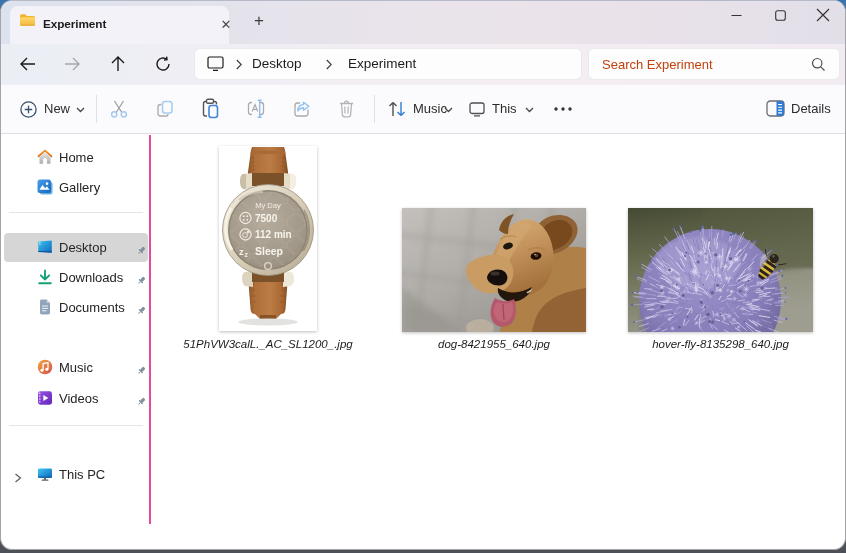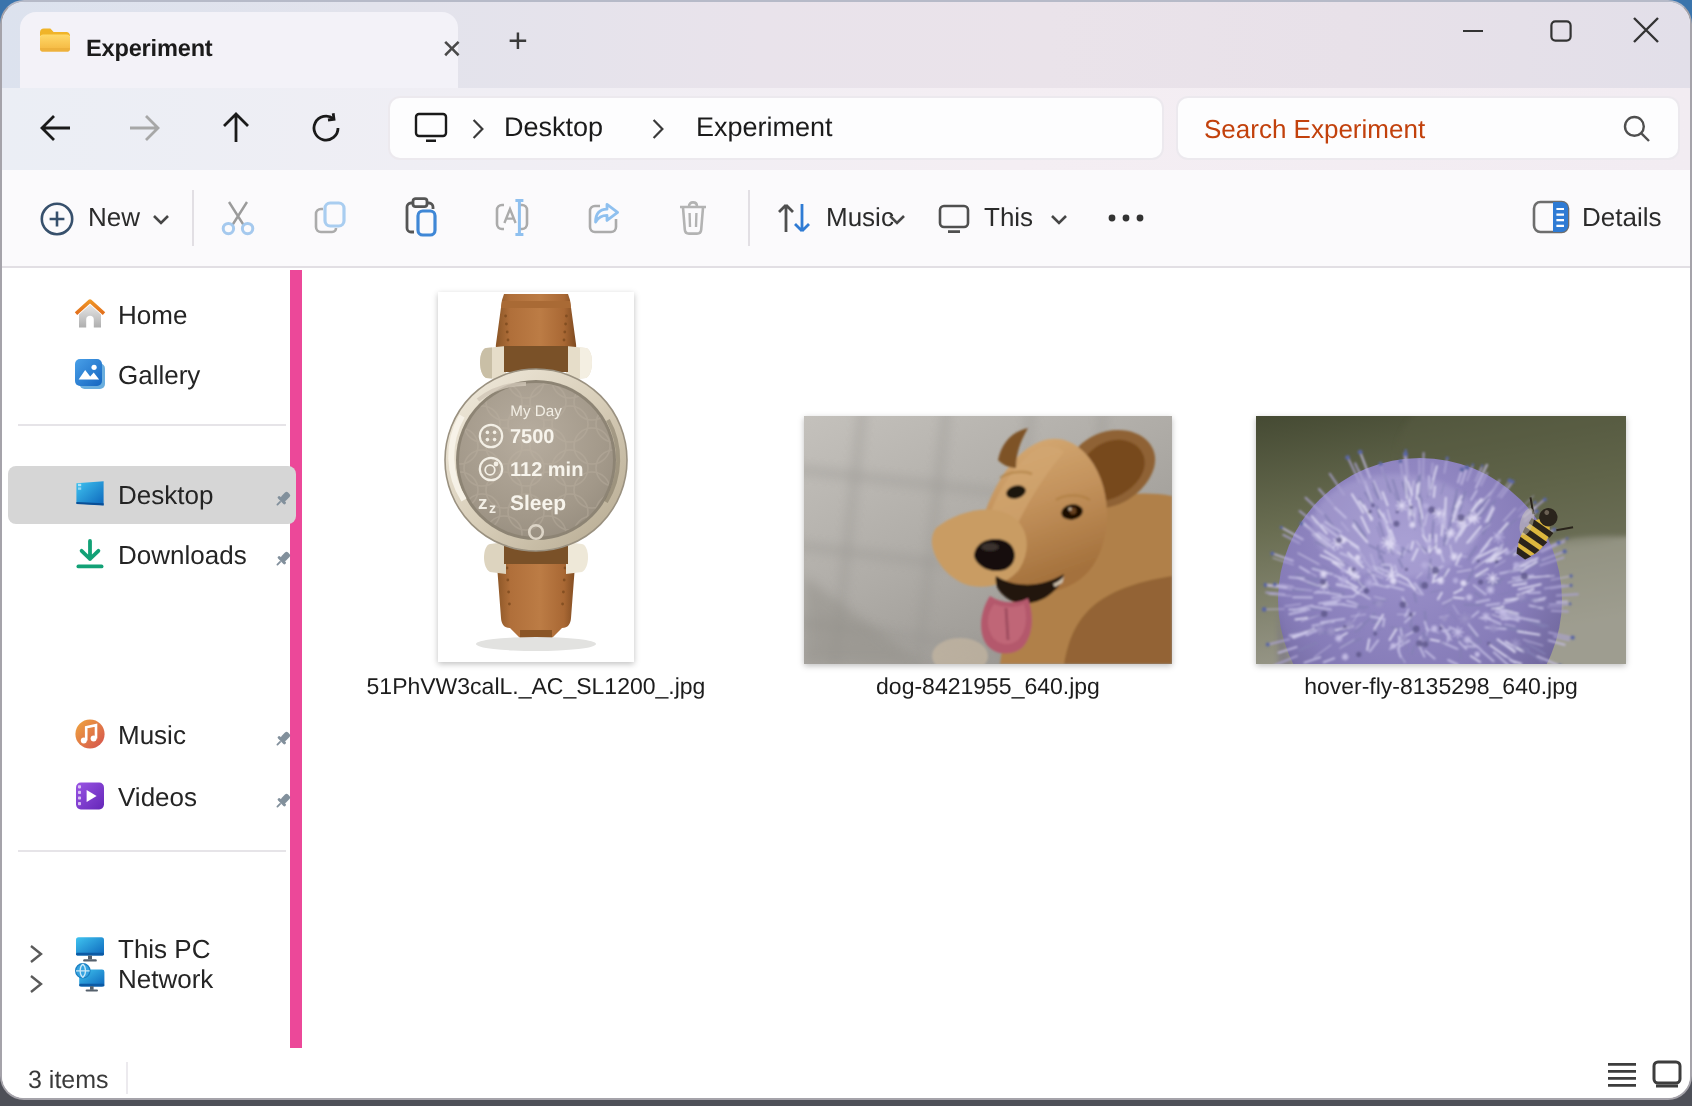--- a/index.html
+++ b/index.html
@@ -32,29 +32,29 @@
 #searchbar .stext { position:absolute; left:13px; top:8px; font-size:13px; color:#c2410c; }
 .crumbtext { font-size:13.5px; color:#1b1b1b; }
 
 #toolbar { position:absolute; left:0; top:84px; width:100%; height:49px;
   background:#fbfafc; border-bottom:1px solid #e2dfe4; }
 .tbsep { position:absolute; top:10px; width:1px; height:28px; background:#e2dfe4; }
 .tbtext { font-size:13px; color:#2b2b2b; }
 .chev { stroke:#464646; stroke-width:1.3; fill:none; }
 
 #main { position:absolute; left:0; top:134px; width:100%; height:389px; background:#fff; }
-#sidebar { position:absolute; left:0; top:0; width:150px; height:100%; border-right:6px solid #ec4899; }
+#sidebar { position:absolute; left:0; top:0; width:150px; height:100%; border-right:2px solid #ec4899; }
 .srow { position:absolute; left:3px; width:144px; height:29px; border-radius:4px; }
 .srow .slabel { position:absolute; left:55px; top:7px; font-size:13px; color:#242424; }
 .srow .sicon { position:absolute; left:33px; top:6px; }
 .srow .pin { position:absolute; left:133px; top:8px; }
 .srow .expch { position:absolute; left:10px; top:9px; }
 .ssep { position:absolute; left:8px; width:134px; height:1px; background:#e6e4e8; }
 #content { position:absolute; left:151px; top:0; width:695px; height:100%; }
-.tile-label { position:absolute; font-size:11.5px; color:#1c1c1c; text-align:center; white-space:nowrap; }
+.tile-label { position:absolute; font-size:11.5px; color:#1c1c1c; text-align:center; white-space:nowrap;font-style:italic; }
 .thumb { position:absolute; box-shadow:0 1px 3px rgba(0,0,0,0.25); }
 
 #statusbar { position:absolute; left:0; top:523px; width:100%; height:26px; background:#fff; }
 #statusbar .sitems { position:absolute; left:13px; top:9px; font-size:12.5px; color:#3a3a3a; }
 #statusbar .ssepv { position:absolute; left:62px; top:7px; width:1px; height:16px; background:#eceaee; }
 </style>
 </head>
 <body>
 
 <div id="win">
@@ -303,20 +303,35 @@
         <span class="sicon"><svg width="16" height="16" viewBox="0 0 16 16">
           <path d="M8 1.5 L8 10.5 M8 10.5 L3.8 6.4 M8 10.5 L12.2 6.4" fill="none" stroke="#12a176" stroke-width="1.9" stroke-linecap="round" stroke-linejoin="round"></path>
           <line x1="2.2" y1="14.2" x2="13.8" y2="14.2" stroke="#12a176" stroke-width="1.9" stroke-linecap="round"></line>
         </svg></span>
         <span class="slabel">Downloads</span>
         <span class="pin"><svg width="9" height="9" viewBox="0 0 9 9">
               <use href="#pinico"></use>
             </svg></span>
       </div>
 
+      <div class="srow" style="top:158px;">
+        <span class="sicon"><svg width="16" height="16" viewBox="0 0 16 16">
+          <path d="M3 2.2 C3 1.3 3.7 0.6 4.6 0.6 L9.5 0.6 L13 4.1 L13 13.8 C13 14.7 12.3 15.4 11.4 15.4 L4.6 15.4 C3.7 15.4 3 14.7 3 13.8 Z" fill="#90a5bb"></path>
+          <path d="M9.5 0.6 L13 4.1 L10.8 4.1 C10.1 4.1 9.5 3.5 9.5 2.8 Z" fill="#c4d2e0"></path>
+          <g stroke="#e8eef4" stroke-width="1">
+                <line x1="5" y1="7" x2="11" y2="7"></line>
+                <line x1="5" y1="9.4" x2="11" y2="9.4"></line>
+                <line x1="5" y1="11.8" x2="9.5" y2="11.8"></line>
+              </g>
+        </svg></span>
+        <span class="slabel">Documents</span>
+        <span class="pin"><svg width="9" height="9" viewBox="0 0 9 9">
+              <use href="#pinico"></use>
+            </svg></span>
+      </div>
 
 
       <div class="srow" style="top:218px;">
         <span class="sicon"><svg width="16" height="16" viewBox="0 0 16 16">
           <circle cx="8" cy="8" r="7.3" fill="url(#musicg)"></circle>
           <path d="M6.1 11.2 L6.1 4.6 L11 3.6 L11 10.2" fill="none" stroke="#fff" stroke-width="1.3"></path>
           <circle cx="4.9" cy="11.2" r="1.5" fill="#fff"></circle>
               <circle cx="9.8" cy="10.2" r="1.5" fill="#fff"></circle>
         </svg></span>
         <span class="slabel">Music</span>
@@ -349,35 +364,20 @@
             </svg></span>
         <span class="sicon"><svg width="16" height="16" viewBox="0 0 16 16">
           <rect x="1" y="2.6" width="14" height="9.2" rx="1.3" fill="url(#screen)"></rect>
           <rect x="1" y="10.4" width="14" height="1.4" rx="0.7" fill="#0c5aa4"></rect>
           <rect x="7" y="11.8" width="2" height="1.9" fill="#55606c"></rect>
           <rect x="4.6" y="13.6" width="6.8" height="1.2" rx="0.6" fill="#55606c"></rect>
         </svg></span>
         <span class="slabel">This PC</span>
       </div>
 
-      <div class="srow" style="top:340px;">
-        <span class="expch"><svg width="8" height="10" viewBox="0 0 8 10">
-              <path d="M1.5 1 L6.5 5 L1.5 9" stroke="#5a5a5a" stroke-width="1.2" fill="none"></path>
-            </svg></span>
-        <span class="sicon"><svg width="16" height="16" viewBox="0 0 16 16">
-          <rect x="2.6" y="3.8" width="12.6" height="8.4" rx="1.2" fill="url(#screen)"></rect>
-          <rect x="2.6" y="10.9" width="12.6" height="1.3" rx="0.6" fill="#0c5aa4"></rect>
-          <rect x="8" y="12.1" width="1.8" height="1.8" fill="#55606c"></rect>
-          <rect x="5.8" y="13.7" width="6.2" height="1.1" rx="0.55" fill="#55606c"></rect>
-          <circle cx="4.4" cy="4.4" r="3.6" fill="#35a3e0"></circle>
-          <circle cx="4.4" cy="4.4" r="3.6" fill="none" stroke="#1b7ec0" stroke-width="0.6"></circle>
-          <path d="M1 4.4 L7.8 4.4 M4.4 1 C2.6 2.6 2.6 6.2 4.4 7.8 M4.4 1 C6.2 2.6 6.2 6.2 4.4 7.8" fill="none" stroke="#cdeaf8" stroke-width="0.6"></path>
-        </svg></span>
-        <span class="slabel">Network</span>
-      </div>
     </div>
     <div id="content">
 
       <div class="thumb" style="left:67px;top:11px;width:98px;height:185px;background:#fff;">
       <svg width="98" height="185" viewBox="0 0 98 185">
         <defs>
           <linearGradient id="strapg" x1="0" y1="0" x2="1" y2="0">
             <stop offset="0" stop-color="#8a5526"></stop>
                 <stop offset="0.18" stop-color="#b06f3a"></stop>
             <stop offset="0.55" stop-color="#bc7c45"></stop>
@@ -666,30 +666,14 @@
           <path d="M134 52 L128 46 M148 52 L154 46" stroke="#2a241c" stroke-width="1" fill="none"></path>
           <ellipse cx="133.5" cy="57" rx="3.2" ry="7" fill="#c9c5ba" opacity="0.5" transform="rotate(-18 133.5 57)"></ellipse>
         </g>
       </svg>
       </div>
       <div class="tile-label" style="left:468px;top:203px;width:201px;">hover-fly-8135298_640.jpg</div>
     </div>
 
   </div>
 
-  <div id="statusbar">
-    <span class="sitems">3 items</span>
-    <span class="ssepv"></span>
-    <svg style="position:absolute;left:803px;top:7px;" width="14" height="13" viewBox="0 0 14 13">
-      <g stroke="#3d3d3d" stroke-width="1.4">
-          <line x1="0" y1="1.2" x2="14" y2="1.2"></line>
-          <line x1="0" y1="4.7" x2="14" y2="4.7"></line>
-          <line x1="0" y1="8.2" x2="14" y2="8.2"></line>
-          <line x1="0" y1="11.7" x2="14" y2="11.7"></line>
-        </g>
-    </svg>
-    <svg style="position:absolute;left:825px;top:6px;" width="15" height="14" viewBox="0 0 15 14">
-      <rect x="1" y="1" width="13" height="10.5" rx="2" fill="none" stroke="#3d3d3d" stroke-width="1.5"></rect>
-      <line x1="2" y1="13" x2="13" y2="13" stroke="#3d3d3d" stroke-width="1.5"></line>
-    </svg>
-  </div>
 
 </div>
 
 </body></html>

